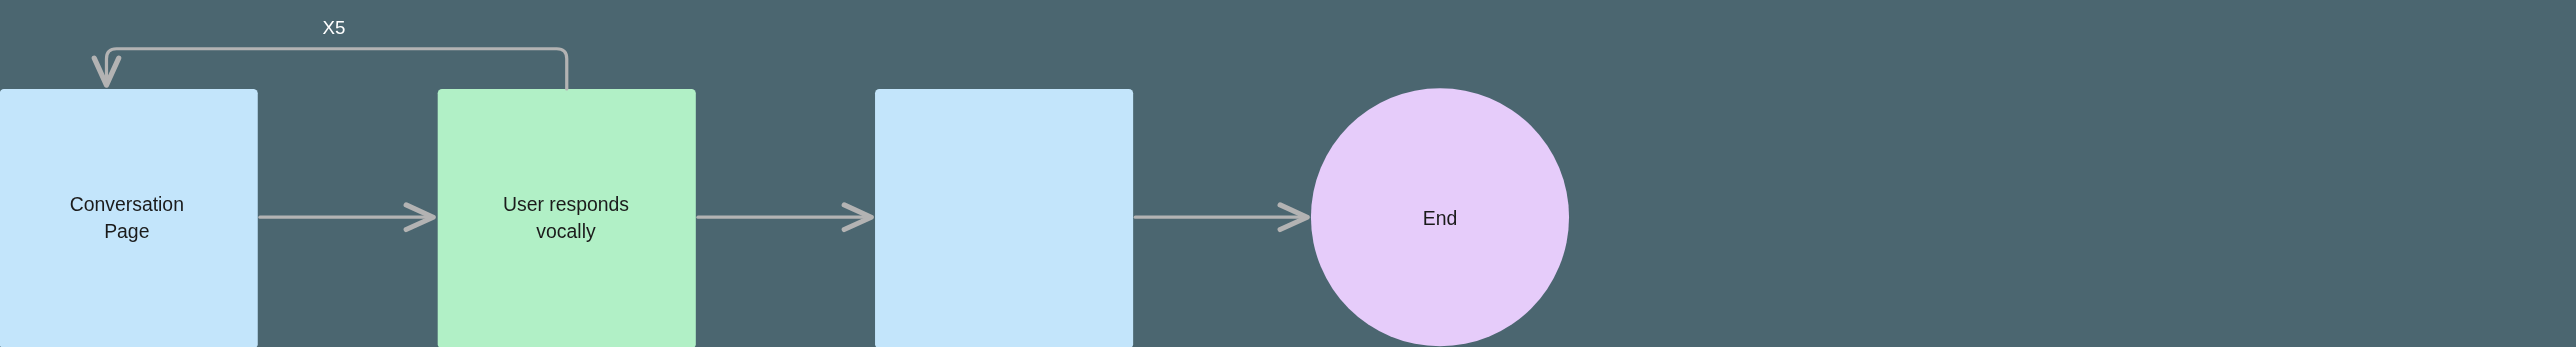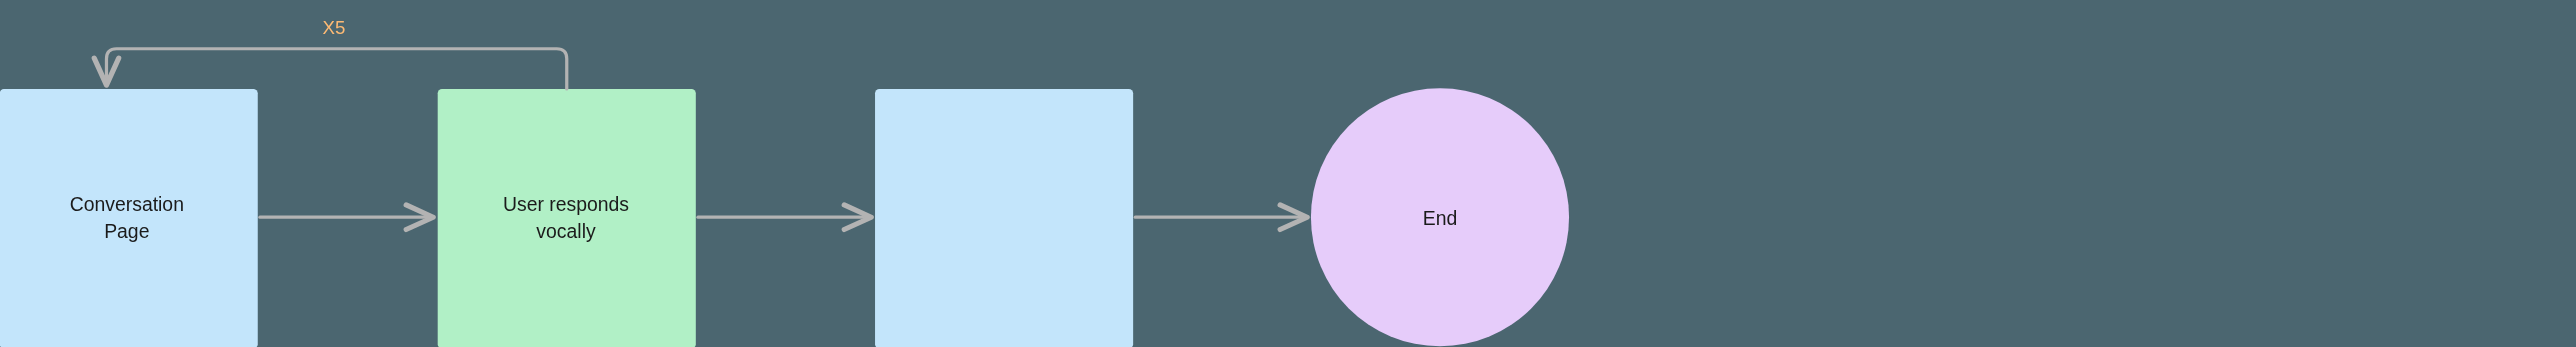--- a/index.html
+++ b/index.html
@@ -31,21 +31,21 @@
     color: #1b1b1b;
     font-size: 19.4px;
     line-height: 26.6px;
     font-family: "Liberation Sans", sans-serif;
     text-align: center;
     white-space: pre-line;
     pointer-events: none;
   }
   .edge-label {
     position: absolute;
-    color: #fdba74;
+    color: #ffffff;
     font-size: 18.7px;
     font-family: "Liberation Sans", sans-serif;
     text-align: center;
     white-space: nowrap;
   }
 </style>
 </head>
 <body>
 
 <div id="canvas">

